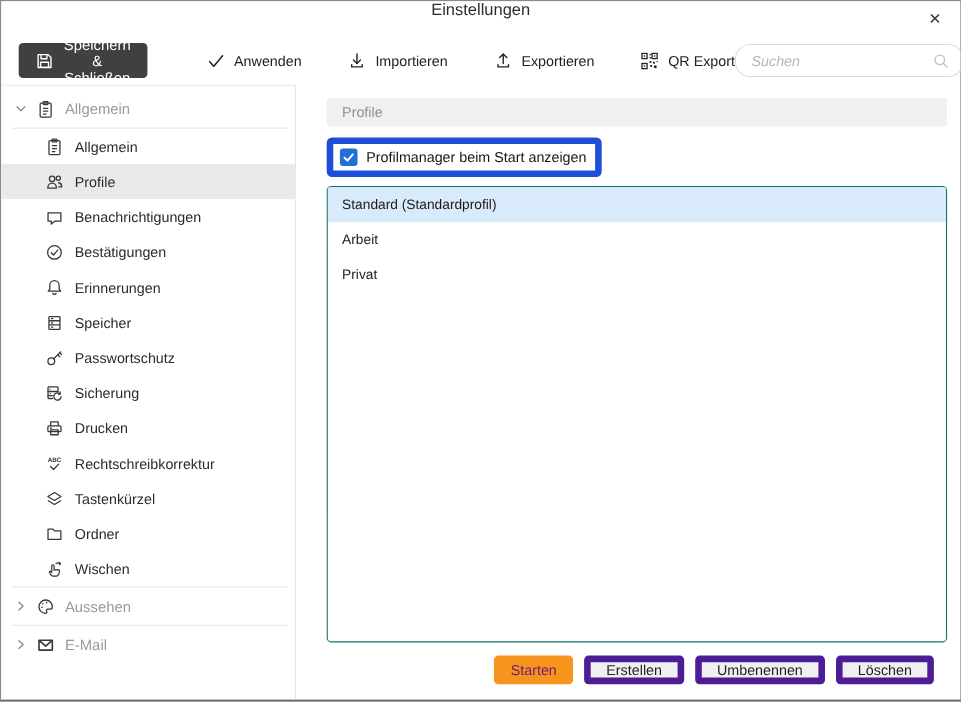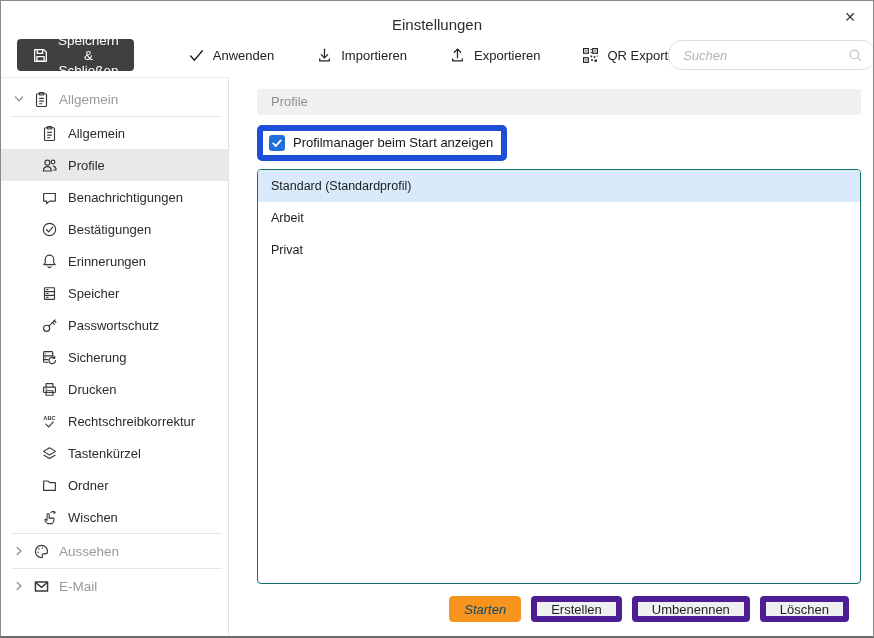--- a/index.html
+++ b/index.html
@@ -1,36 +1,36 @@
 <!DOCTYPE html>
 <html><head>
 <meta charset="utf-8">
 <style>
   html,body{margin:0;padding:0;background:#d8d8d8;font-family:"Liberation Sans",sans-serif;}
   .window{width:874px;height:638px;box-sizing:border-box;background:#fff;
     border:1px solid #8a8a8a;border-bottom:2px solid #6b6b6b;display:flex;flex-direction:column;overflow:hidden;}
   
-  .titlebar{height:32px;flex:0 0 auto;position:relative;display:flex;align-items:flex-end;justify-content:center;}
+  .titlebar{height:32px;flex:0 0 auto;position:relative;display:flex;align-items:flex-start;justify-content:center;}
   .title{font-size:15px;color:#2d2d2d;}
   .close-btn{position:absolute;right:14px;top:7px;width:18px;height:18px;display:flex;align-items:center;justify-content:center;
     font-size:14px;color:#3a3a3a;cursor:pointer;}
   
   .toolbar{height:44px;flex:0 0 auto;display:flex;align-items:center;padding:0 16px;}
   .btn-save{display:flex;align-items:center;gap:9px;background:#404040;color:#fff;border:none;border-radius:4px;
     padding:0 15px;height:32px;font-size:13.5px;font-family:inherit;cursor:pointer;}
   .tb-item{display:flex;align-items:center;gap:8px;font-size:13px;color:#222;margin-left:42px;cursor:pointer;white-space:nowrap;}
   .tb-item:first-of-type{margin-left:54px;}
   .searchbox{margin-left:auto;width:182px;height:28px;border:1px solid #dcdcdc;border-radius:14px;
     display:flex;align-items:center;padding:0 12px;gap:8px;background:#fff;}
   .searchbox input{border:none;outline:none;flex:1;font-size:13px;font-style:italic;color:#7f1d1d;background:transparent;
     font-family:inherit;min-width:0;}
   .searchbox input::placeholder{color:#b5b5b5;font-style:italic;}
   
   .main{flex:1;display:flex;min-height:0;}
-  .sidebar{width:228px;flex:0 0 auto;border-top:1px solid #ebebeb;border-right:1px solid #e4e4e4;
+  .sidebar{width:268px;flex:0 0 auto;border-top:1px solid #ebebeb;border-right:1px solid #e4e4e4;
     padding-top:4px;box-sizing:border-box;overflow:hidden;}
   .sgroup{height:34px;display:flex;align-items:center;gap:9px;padding-left:13px;color:#9a9a9a;font-size:13.5px;cursor:pointer;}
   .sgroup .glabel{color:#9a9a9a;}
   .sitem{height:32px;display:flex;align-items:center;gap:10px;padding-left:40px;font-size:13px;color:#2b2b2b;cursor:pointer;}
   .sitem.selected{background:#e9e9e9;}
   .sep{height:1px;background:#e6e6e6;margin:0 6px 0 10px;}
   .chev{width:10px;height:10px;flex:0 0 auto;}
   .ic{width:17px;height:17px;flex:0 0 auto;}
   .ic svg,.chev svg{display:block;width:100%;height:100%;}
   
@@ -40,21 +40,21 @@
   .check-row{margin-top:10px;display:inline-flex;align-items:flex-start;gap:8px;align-self:flex-start;
     border:6px solid #1d4ed8;border-radius:5px;padding:4px 8px 4px 6px;cursor:pointer;}
   .checkbox{width:16px;height:16px;background:#2170D8;border-radius:3px;display:flex;align-items:center;justify-content:center;flex:0 0 auto;}
   .check-label{font-size:13px;color:#161616;}
   .listbox{margin-top:8px;flex:1;border:1px solid #0f766e;border-radius:4px;background:#fff;overflow:hidden;min-height:0;}
   .lrow{height:32px;line-height:32px;padding-left:13px;font-size:12.5px;color:#1c1c1c;cursor:pointer;}
   .lrow.selected{background:#d9eafb;}
   .btn-row{margin-top:12px;flex:0 0 auto;display:flex;justify-content:flex-end;gap:10px;padding-right:12px;}
   .btn{height:26px;padding:0 14px;font-size:13px;font-family:inherit;border-radius:4px;cursor:pointer;
     background:#f0f0f0;border:6px solid #4c1d95;color:#1f1f1f;}
-  .btn.primary{background:#F7941D;border:1px solid #F7941D;color:#0c4a6e;font-style:italic;}
+  .btn.primary{background:#F7941D;border:1px solid #F7941D;color:#701a75;}
 </style>
 </head>
 <body>
 
 <div class="window">
 
   <div class="titlebar">
     <span class="title">Einstellungen</span>
     <span class="close-btn">✕</span>
   </div>

